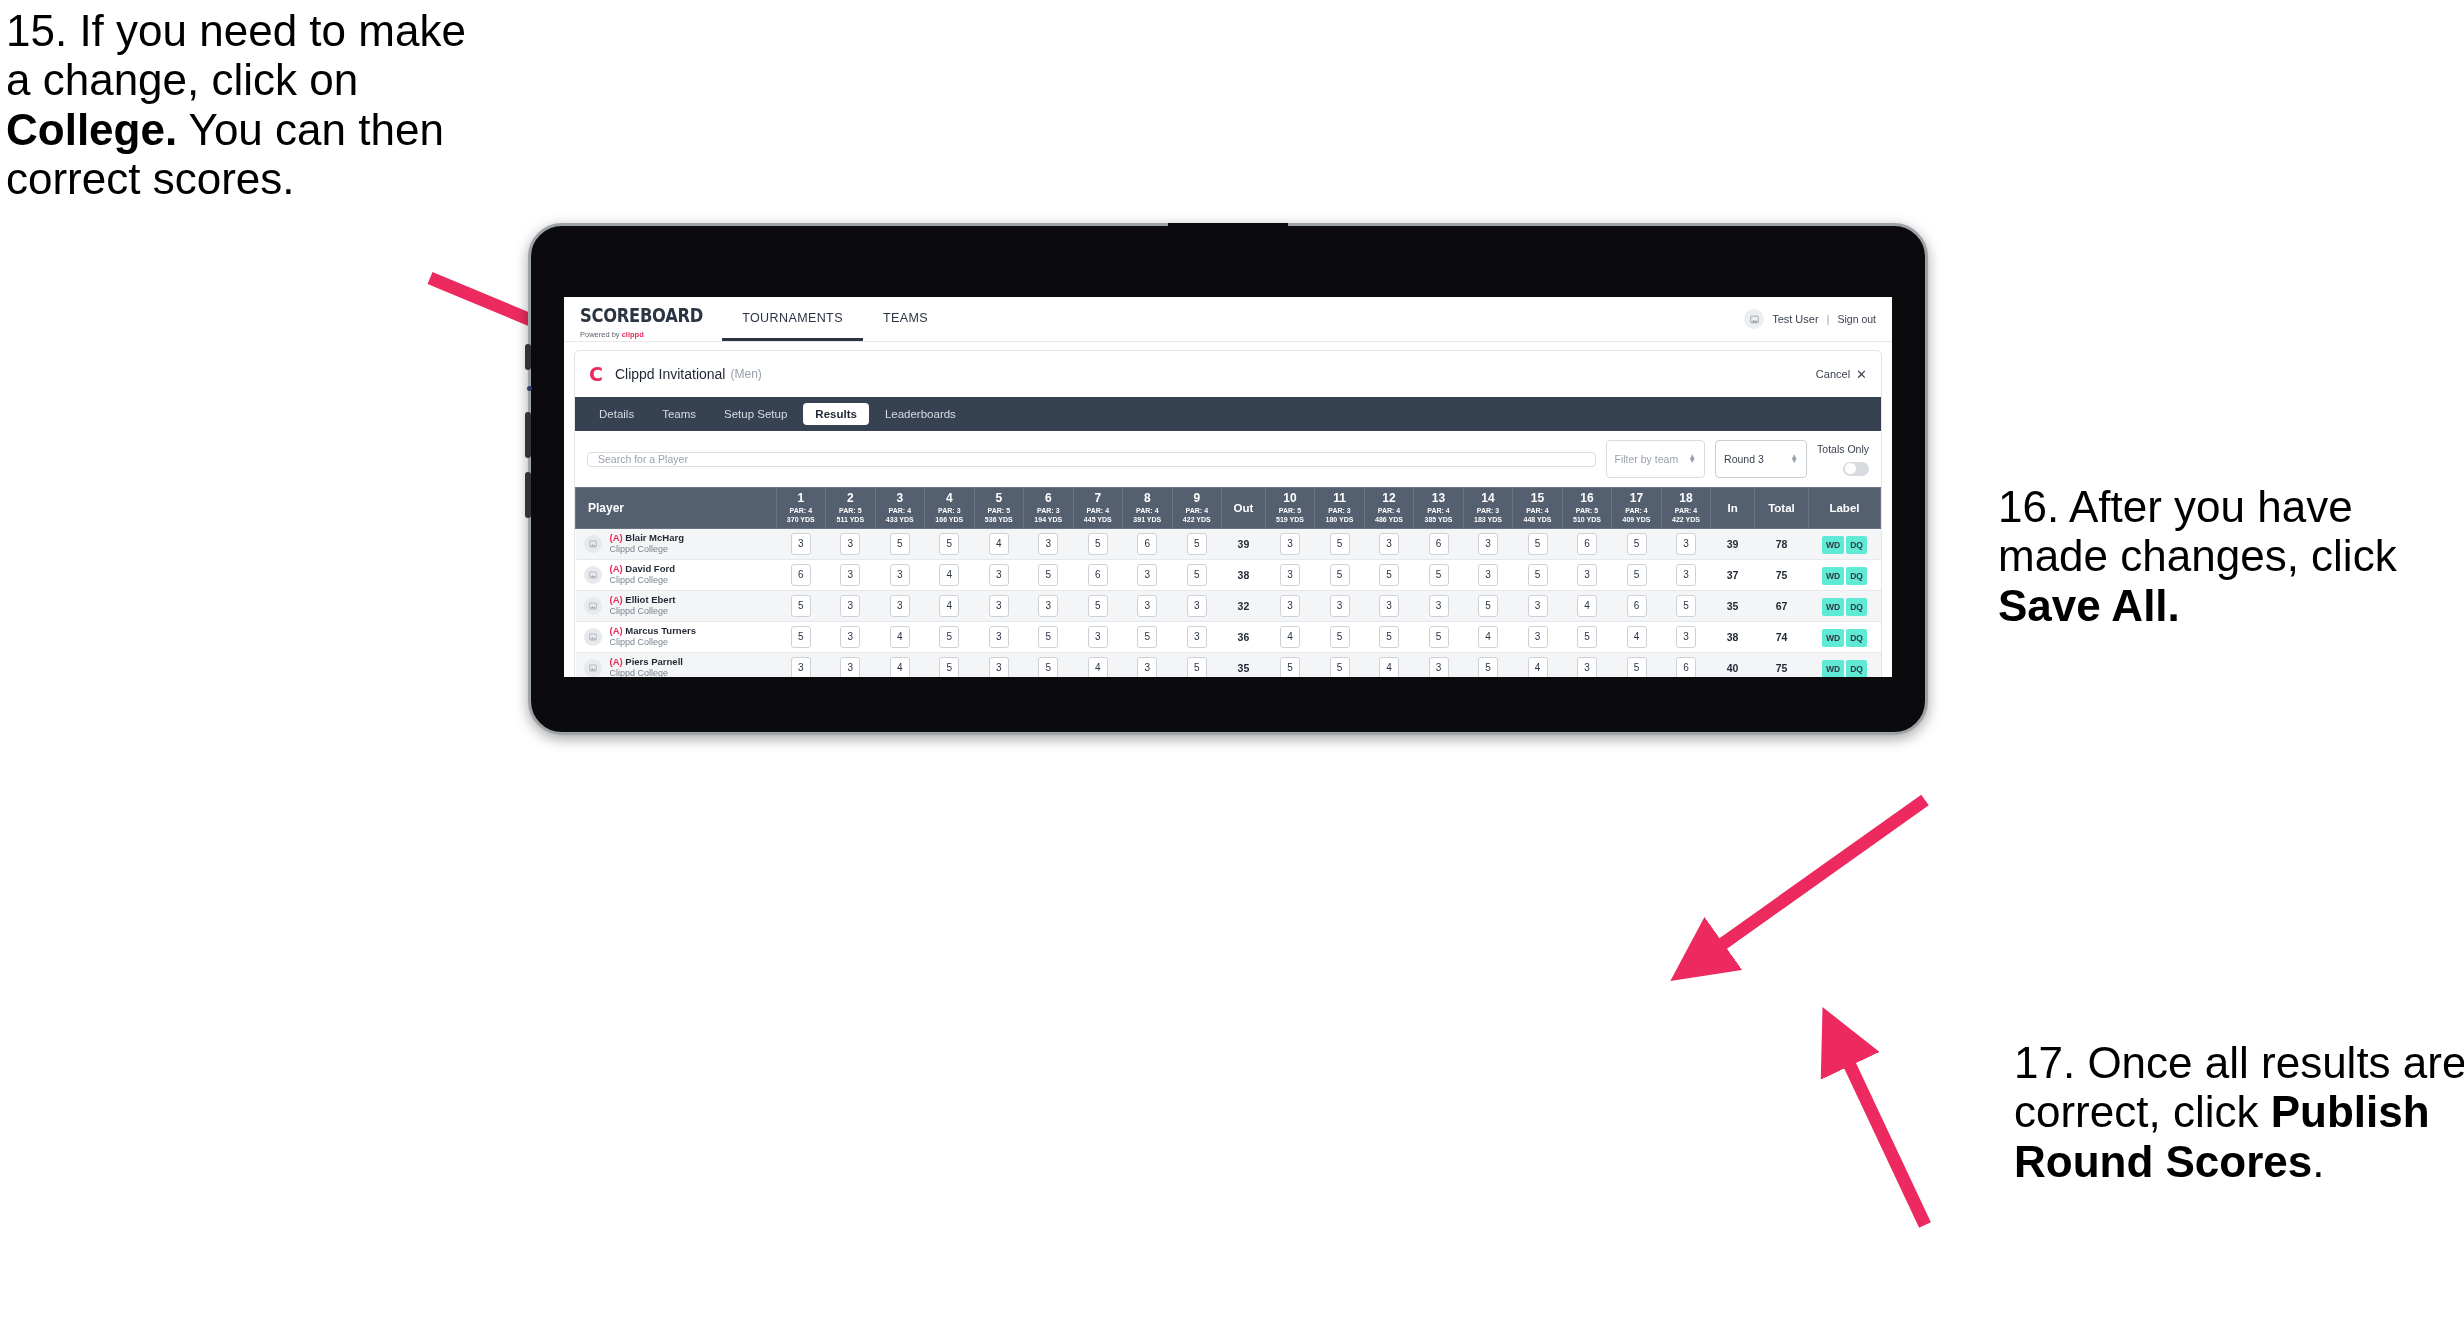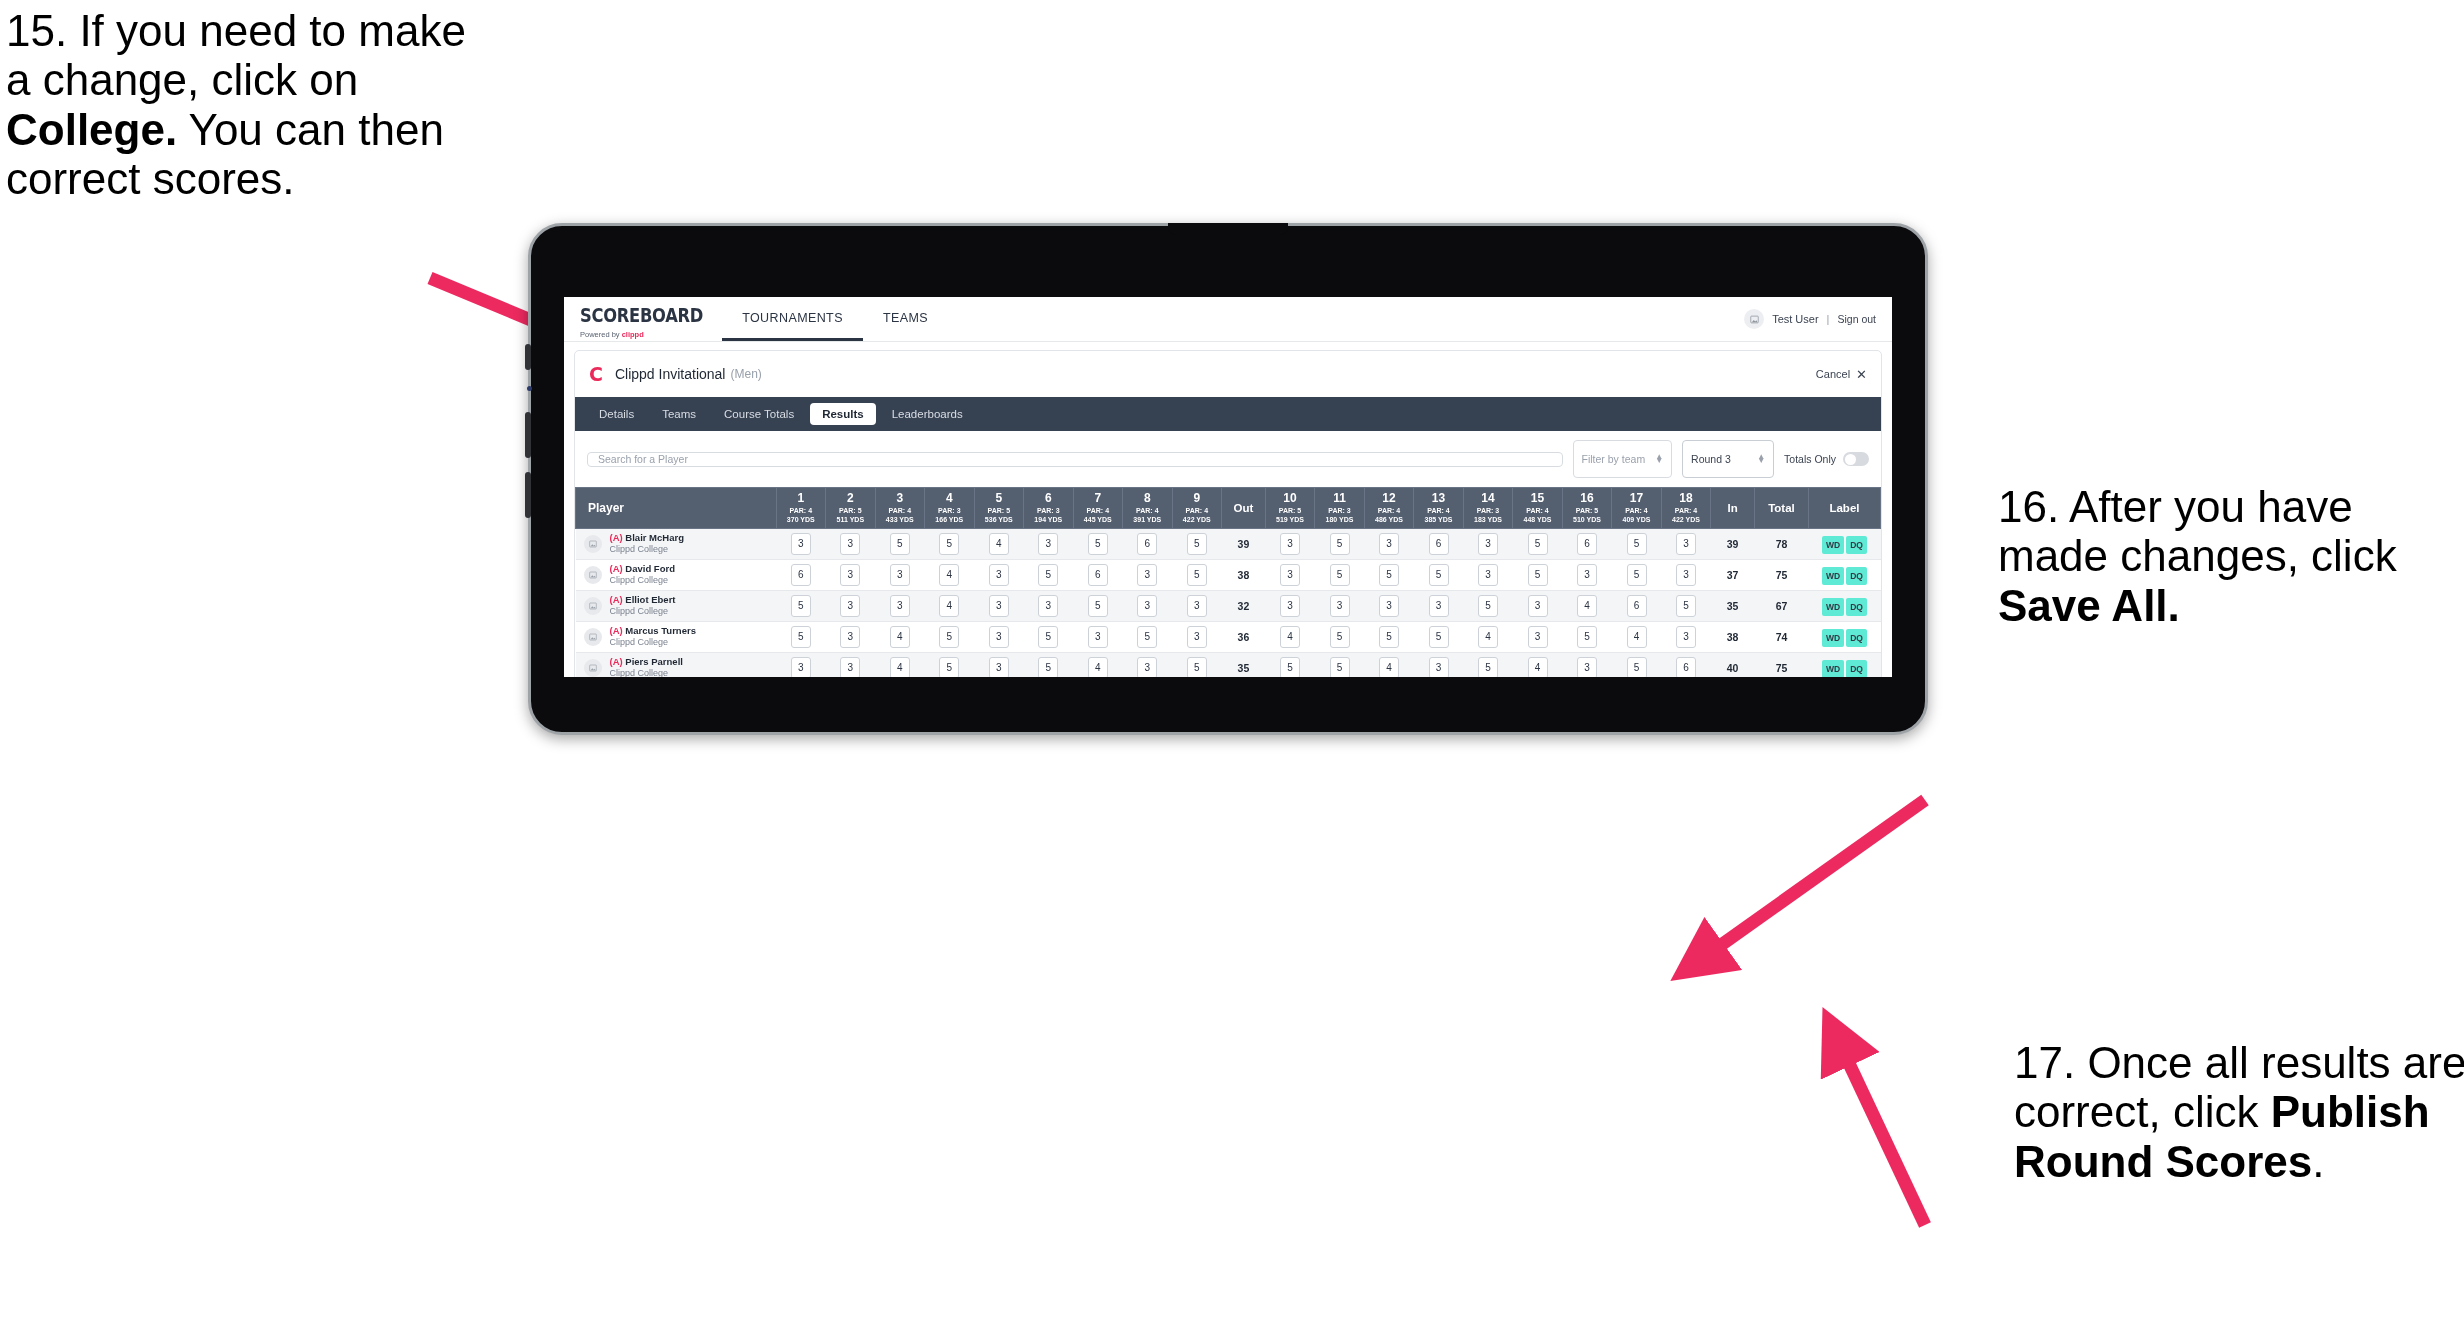--- a/index.html
+++ b/index.html
@@ -97,21 +97,21 @@
     font-size: 10.5px; color: #9aa1ac; padding: 0 10px; display: flex; align-items: center;
     background: #fff;
   }
   .select-box {
     height: 38px; border: 1px solid #c9ced5; border-radius: 4px; background: #fff;
     font-size: 10.5px; color: #3b4351; padding: 0 8px;
     display: flex; align-items: center; gap: 10px; min-width: 92px; justify-content: space-between;
   }
   .select-box.placeholder { color: #9aa1ac; border-color: #d8dce1; }
   .updown { display: flex; flex-direction: column; line-height: .55; font-size: 8px; color: #9aa1ac; }
-  .totals-wrap { display: flex; align-items: center; gap: 7px; font-size: 10.5px; color: #3b4351; }
+  .totals-wrap { display: flex; align-items: flex-end; gap: 7px; font-size: 10.5px; color: #3b4351; flex-direction: column; }
   .toggle { width: 26px; height: 14px; border-radius: 8px; background: #d7dadf; position: relative; }
   .toggle .knob { position: absolute; left: 1.5px; top: 1.5px; width: 11px; height: 11px; border-radius: 50%; background: #fff; }
 
   
   .tbl-wrap { overflow: hidden; }
   table.score { border-collapse: collapse; width: 100%; table-layout: fixed; }
   table.score thead th { background: #545f70; color: #fff; border: 1px solid #6a7487; padding: 0; }
   .th-player { width: 156px; text-align: left; padding-left: 12px !important; font-size: 12px; font-weight: 600; }
   .th-hole { width: 38.5px; }
   .hole-no { font-size: 12px; font-weight: 700; line-height: 1.25; padding-top: 3px; }
@@ -216,21 +216,21 @@
           <div class="t-gender">(Men)</div>
           <div class="cancel-x">
             <span>Cancel</span>
             <span class="x">✕</span>
           </div>
         </div>
 
         <div class="tabs">
           <div class="tab">Details</div>
           <div class="tab">Teams</div>
-          <div class="tab">Course Totals</div>
+          <div class="tab">Setup Setup</div>
           <div class="tab active">Results</div>
           <div class="tab">Leaderboards</div>
         </div>
 
         <div class="filters">
           <div class="search-input">Search for a Player</div>
           <div class="select-box placeholder">
             <span>Filter by team</span>
             <span class="updown">
                 <span>▲</span>

